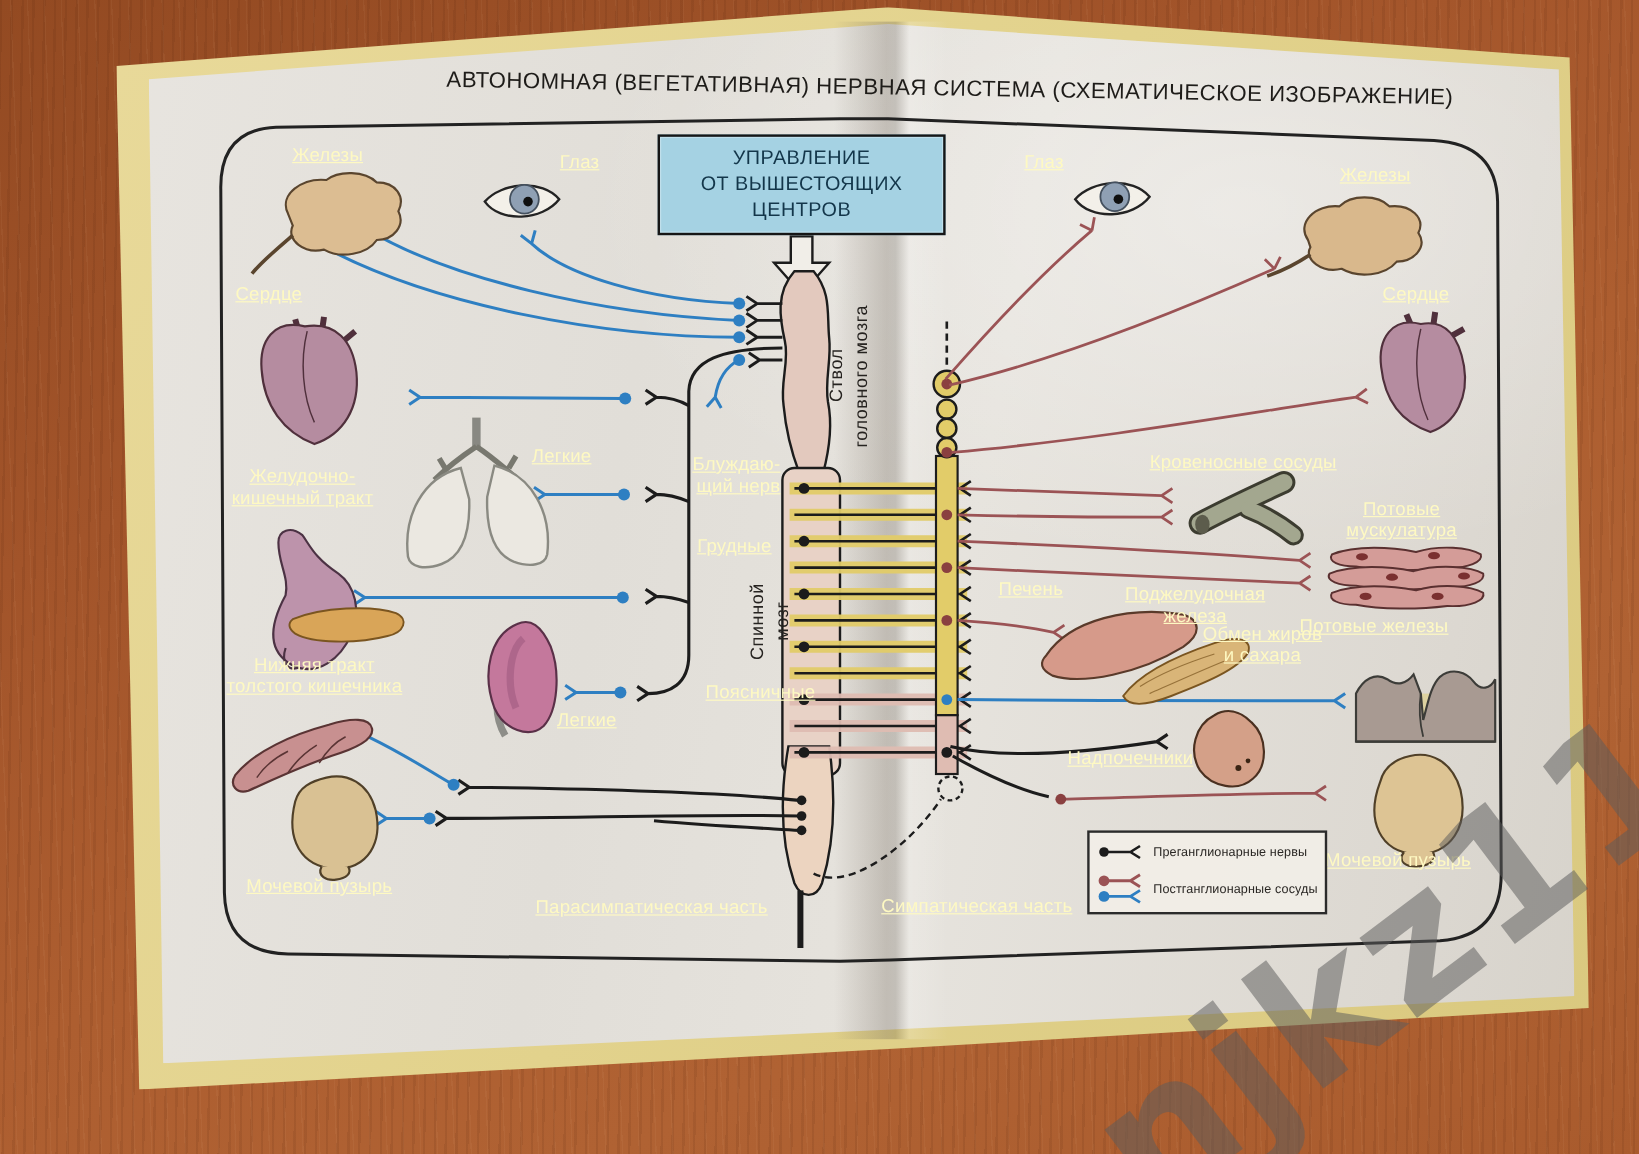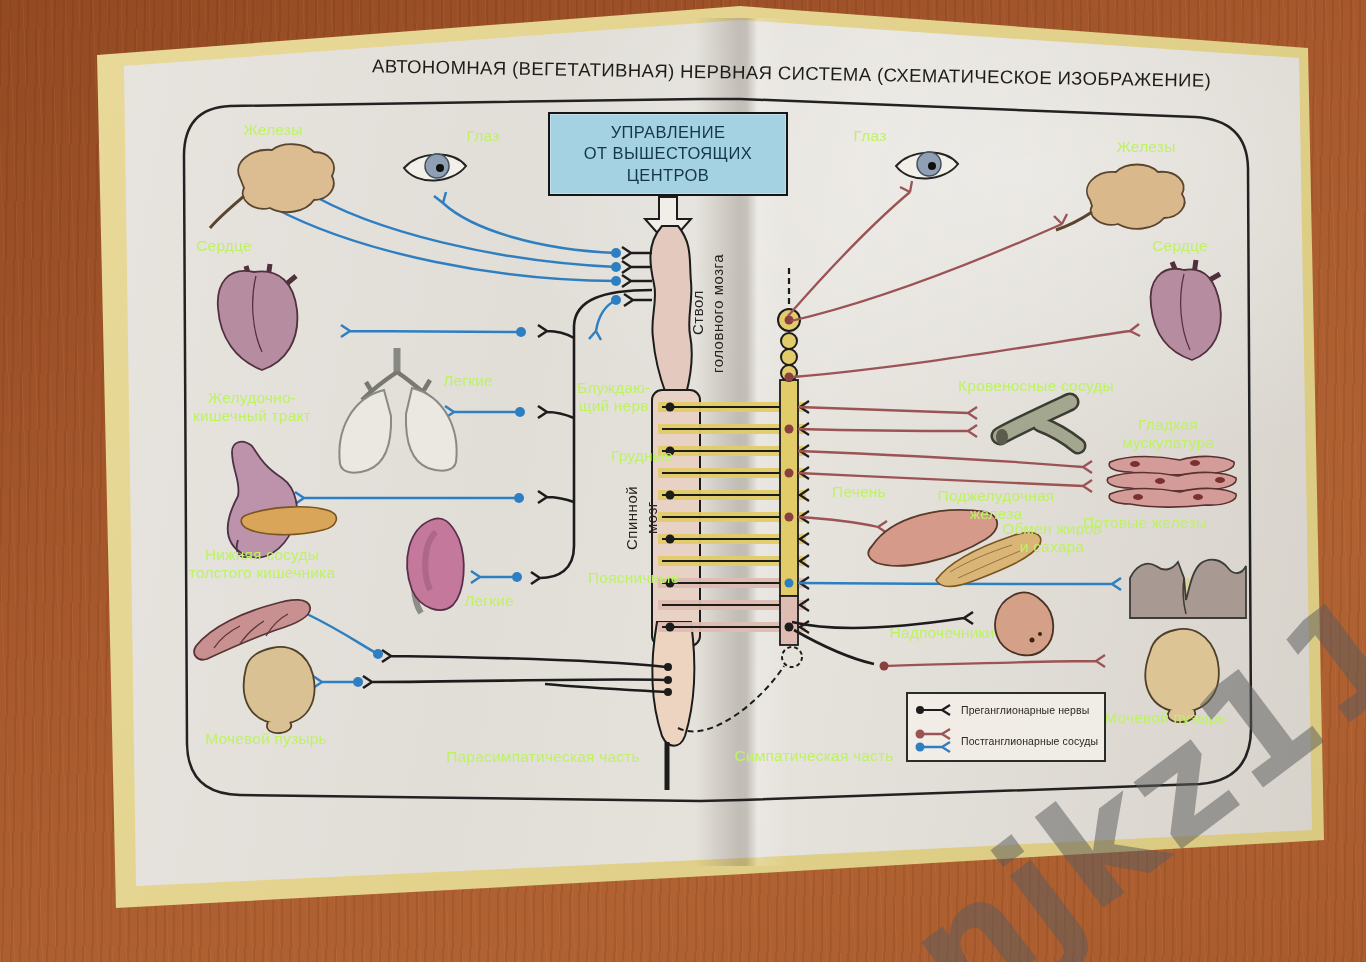--- a/index.html
+++ b/index.html
@@ -35,24 +35,24 @@
     background:linear-gradient(90deg,rgba(0,0,0,0) 0%,rgba(110,100,88,0.30) 46%,rgba(70,62,52,0.22) 54%,rgba(255,255,255,0.18) 66%,rgba(0,0,0,0) 100%);
     pointer-events:none;
   }
   svg.diagram{position:absolute;left:0;top:0;}
   .title{
     position:absolute;left:372px;top:62px;width:770px;text-align:center;
     font-size:18.5px;letter-spacing:0.4px;color:#1e1c19;transform:rotate(1deg);
     white-space:nowrap;
   }
   .lbl{
-    position:absolute;font-size:15.5px;line-height:1.18;color:#bef264;
-    text-align:center;transform:translateX(-50%);white-space:pre-line;letter-spacing:0.2px;
-  }
-  .lbl.la{transform:none;text-align:center;}
+    position:absolute;font-size:15.5px;line-height:1.18;color:#fef9c3;
+    text-align:center;transform:translateX(-50%);white-space:pre-line;letter-spacing:0.2px;text-decoration:underline;
+  }
+  .lbl.la{transform:none;text-align:right;}
   .vlbl{
     position:absolute;font-size:15px;color:#262320;letter-spacing:0.5px;
     writing-mode:vertical-rl;transform:rotate(180deg);white-space:pre-line;
     line-height:1.35;text-align:center;
   }
   .ctrl-box{
     position:absolute;left:548px;top:112px;width:240px;height:84px;
     background:#a5d2e3;border:2.5px solid #161616;box-sizing:border-box;
     display:flex;align-items:center;justify-content:center;text-align:center;
     font-size:16.5px;line-height:1.3;color:#13364a;letter-spacing:0.4px;white-space:pre-line;
@@ -321,41 +321,41 @@
 <div class="ctrl-box">УПРАВЛЕНИЕ
 ОТ ВЫШЕСТОЯЩИХ
 ЦЕНТРОВ</div>
 
 <div class="lbl" style="left:273px;top:121px">Железы</div>
 <div class="lbl" style="left:483px;top:127px">Глаз</div>
 <div class="lbl" style="left:224px;top:237px">Сердце</div>
 <div class="lbl" style="left:252px;top:389px">Желудочно-
 кишечный тракт</div>
 <div class="lbl" style="left:468px;top:372px">Легкие</div>
-<div class="lbl" style="left:262px;top:546px">Нижняя сосуды
+<div class="lbl" style="left:262px;top:546px">Нижняя тракт
 толстого кишечника</div>
 <div class="lbl" style="left:489px;top:592px">Легкие</div>
 <div class="lbl" style="left:266px;top:730px">Мочевой пузырь</div>
 
 <div class="vlbl" style="left:688px;top:232px;height:162px;width:42px">Ствол
 головного мозга</div>
 <div class="lbl la" style="left:577px;top:379px">Блуждаю-
 щий нерв</div>
-<div class="lbl la" style="left:611px;top:447px">Грудные</div>
+<div class="lbl la" style="left:581px;top:447px">Грудные</div>
 <div class="vlbl" style="left:622px;top:470px;height:96px;width:40px">Спинной
 мозг</div>
 <div class="lbl la" style="left:588px;top:569px">Поясничные</div>
 <div class="lbl" style="left:543px;top:748px">Парасимпатическая часть</div>
 <div class="lbl" style="left:814px;top:747px">Симпатическая часть</div>
 
 <div class="lbl" style="left:870px;top:127px">Глаз</div>
 <div class="lbl" style="left:1146px;top:138px">Железы</div>
 <div class="lbl" style="left:1180px;top:237px">Сердце</div>
 <div class="lbl" style="left:1036px;top:377px">Кровеносные сосуды</div>
-<div class="lbl" style="left:1168px;top:416px">Гладкая
+<div class="lbl" style="left:1168px;top:416px">Потовые
 мускулатура</div>
 <div class="lbl" style="left:859px;top:483px">Печень</div>
 <div class="lbl" style="left:996px;top:487px">Поджелудочная
 железа</div>
 <div class="lbl" style="left:1052px;top:520px">Обмен жиров
 и сахара</div>
 <div class="lbl" style="left:1145px;top:514px">Потовые железы</div>
 <div class="lbl" style="left:942px;top:624px">Надпочечники</div>
 <div class="lbl" style="left:1165px;top:709px">Мочевой пузырь</div>
 

